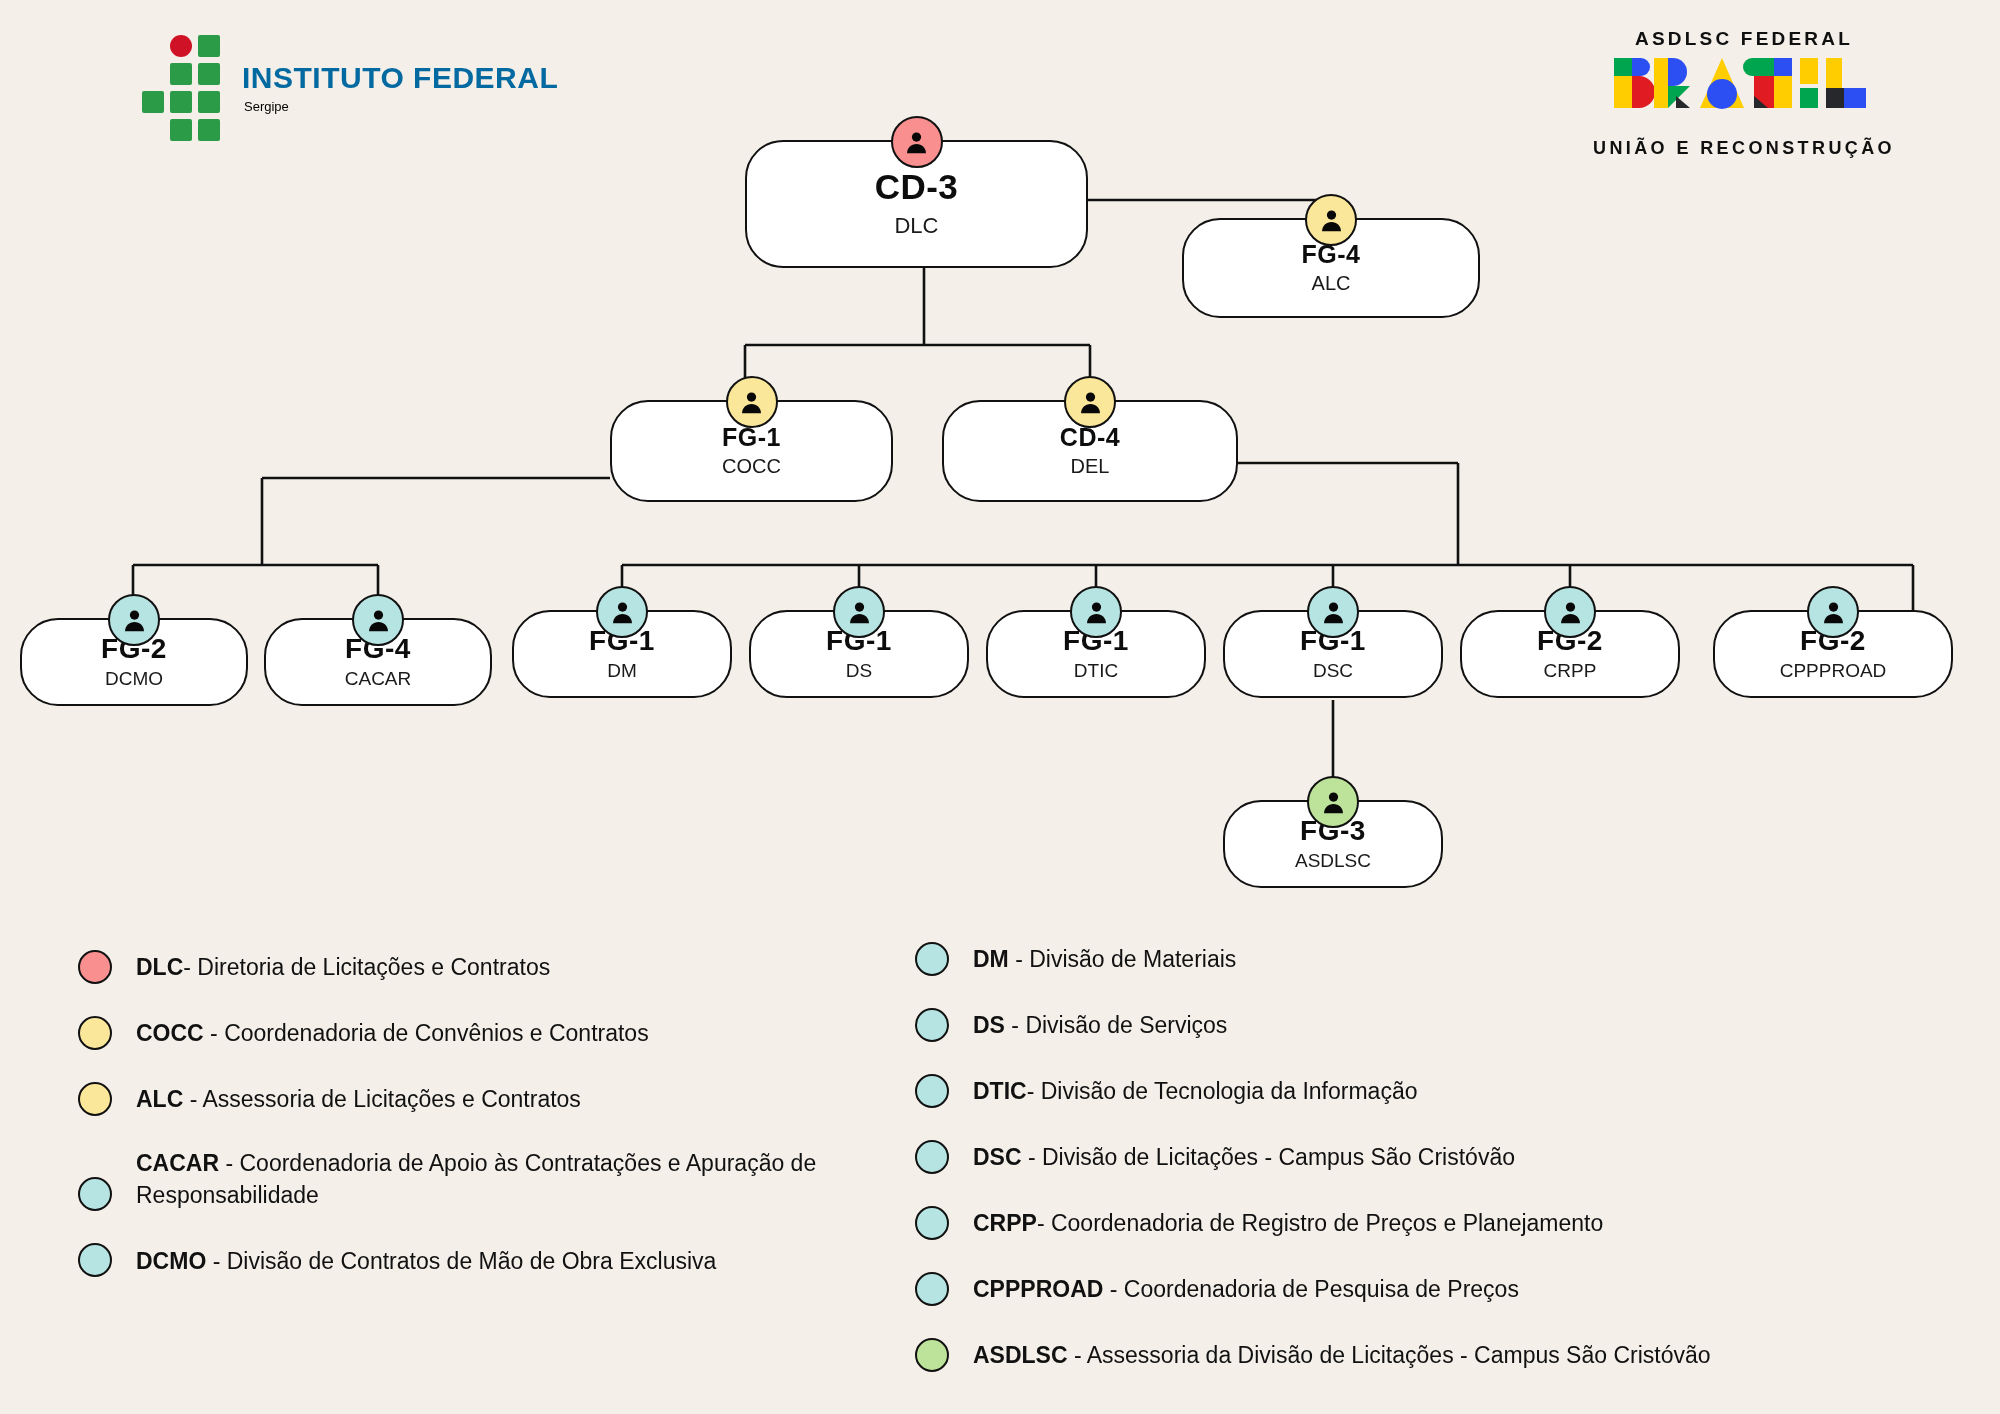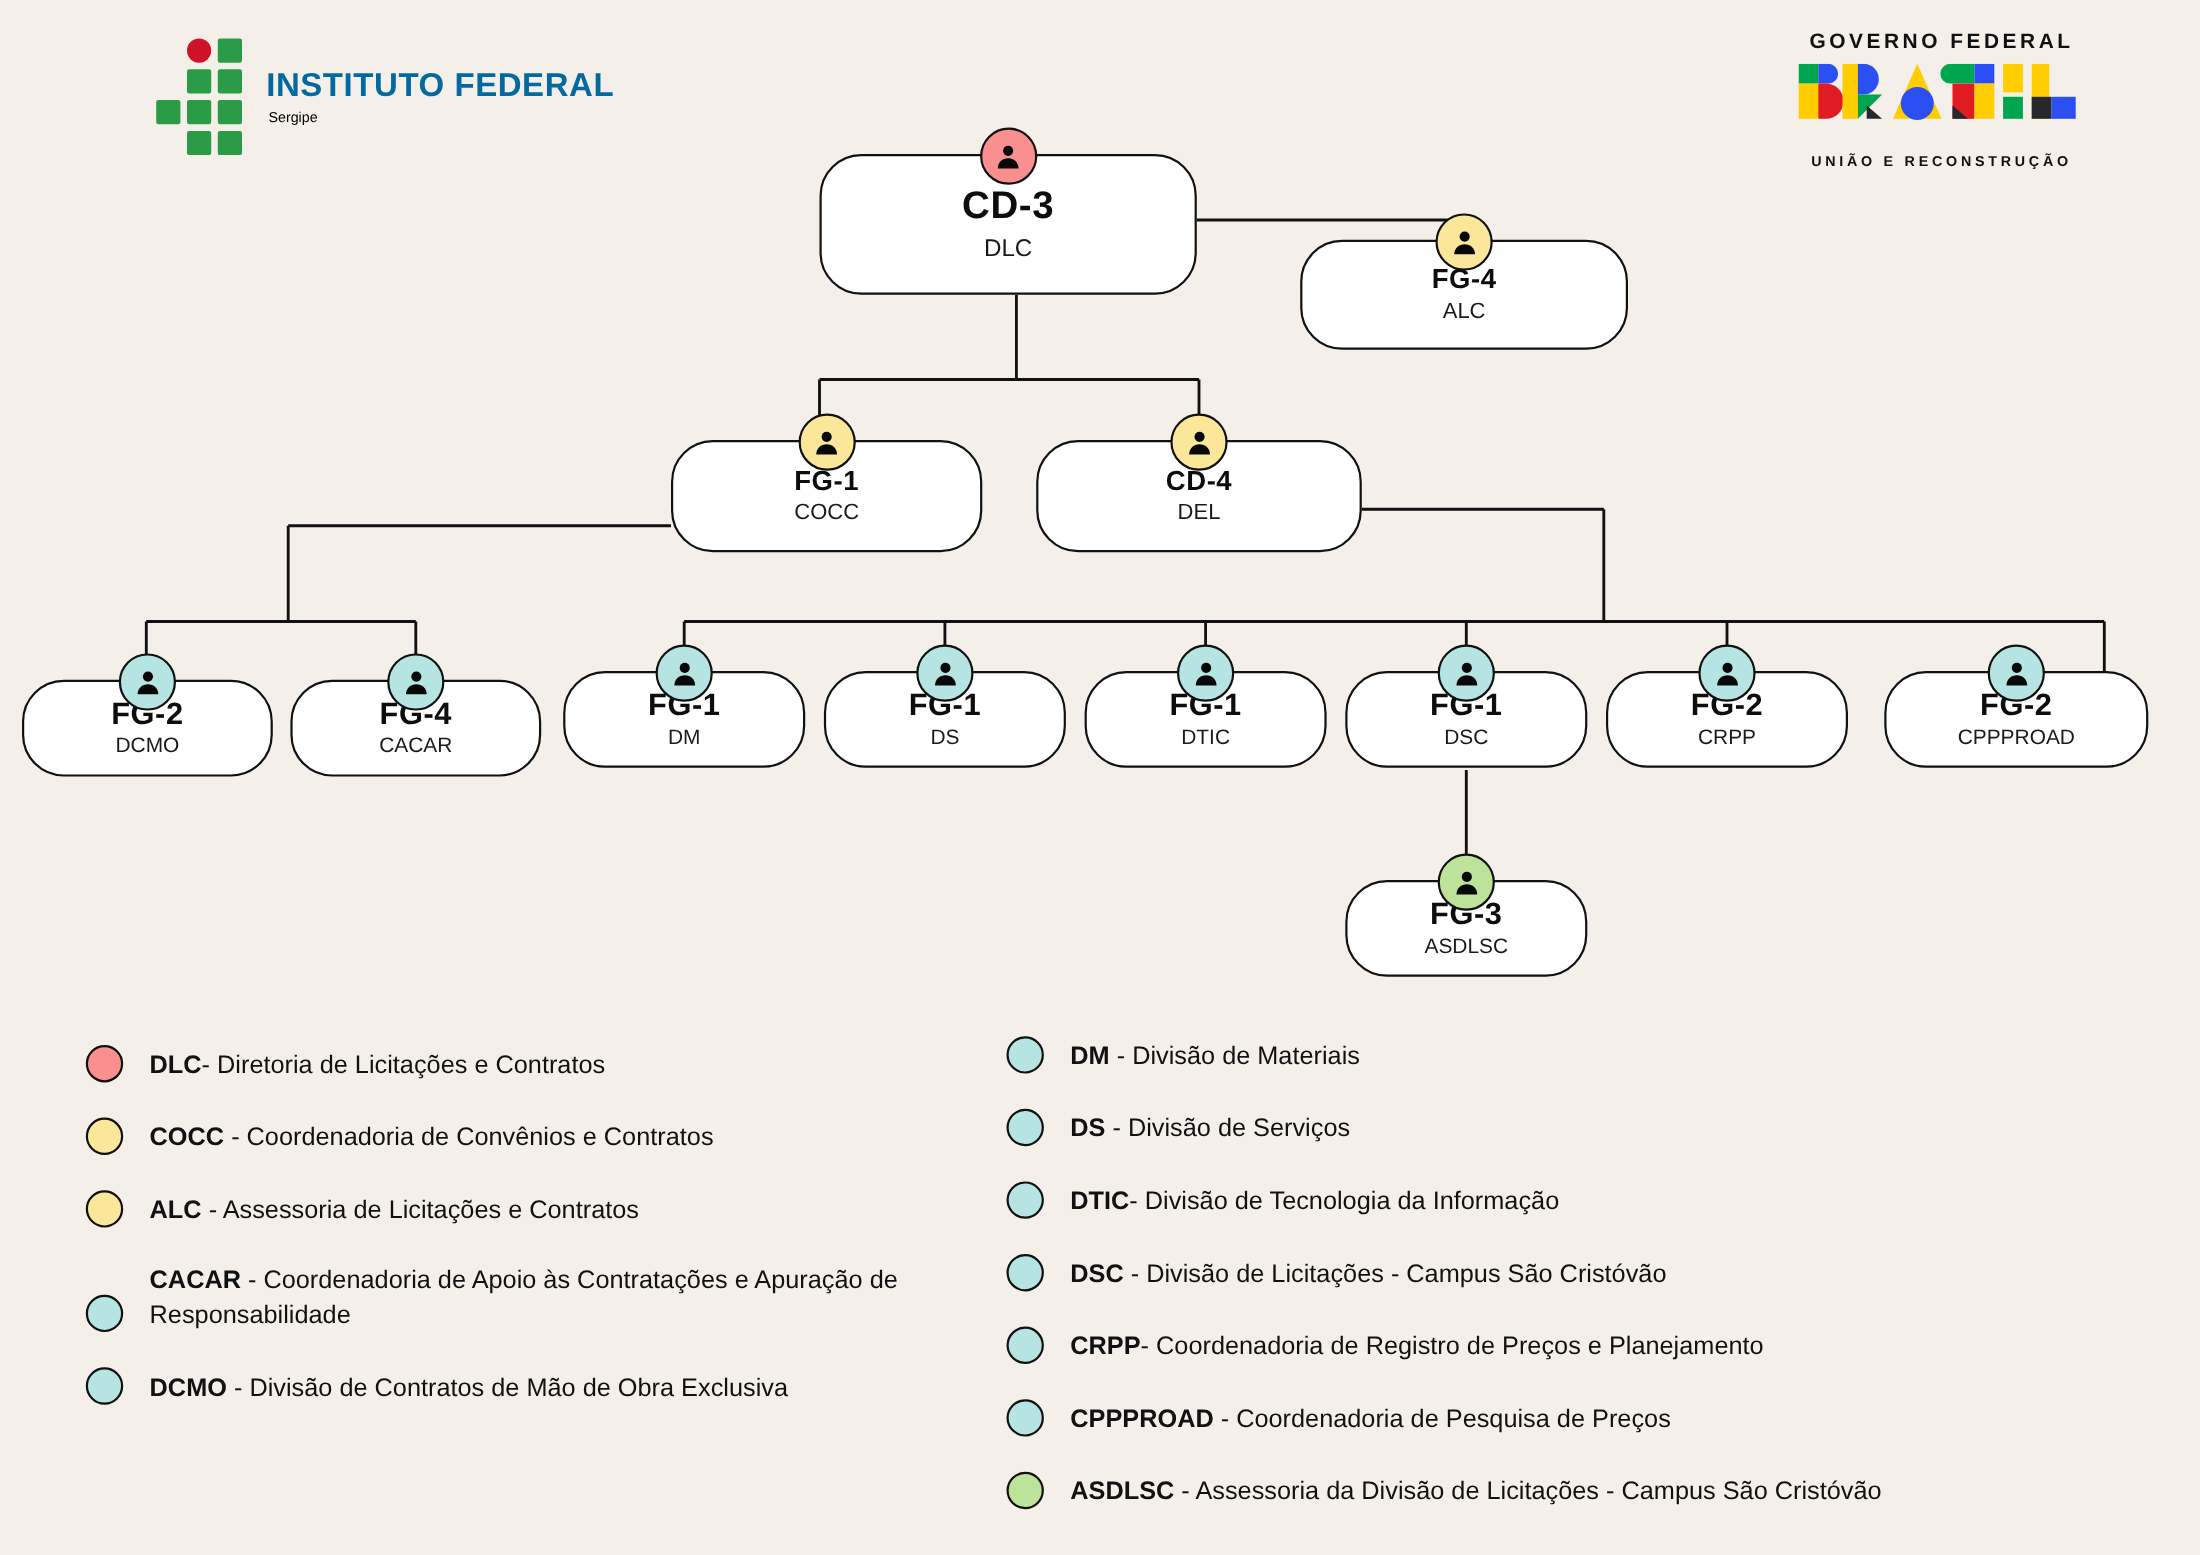--- a/index.html
+++ b/index.html
@@ -52,21 +52,21 @@
     text-align: center;
   }
   #gov-top {
     font-size: 19px;
     font-weight: 700;
     letter-spacing: 3.2px;
     color: #101010;
     margin-bottom: 8px;
   }
   #gov-bottom {
-    font-size: 13px;
+    font-size: 18px;
     font-weight: 700;
     letter-spacing: 3.4px;
     color: #101010;
     margin-top: 8px;
   }
 
   
   #chart { position: absolute; inset: 0; }
   #wires { position: absolute; left: 0; top: 0; }
 
@@ -156,21 +156,21 @@
       <div class="lg-sq"></div>
       <div class="lg-sq"></div>
   </div>
   <div id="ifs-wordmark">
     <div id="ifs-title">INSTITUTO FEDERAL</div>
     <div id="ifs-sub">Sergipe</div>
   </div>
 </div>
 
 <div id="gov-logo">
-  <div id="gov-top">GOVERNO FEDERAL</div>
+  <div id="gov-top">ASDLSC FEDERAL</div>
   <svg width="260" height="68" viewBox="0 0 260 68">
 
     <rect x="0" y="0" width="18" height="18" fill="#00a64f"></rect>
     <path d="M18 0h9a9 9 0 0 1 0 18h-9z" fill="#2b4ff2"></path>
     <rect x="0" y="18" width="18" height="32" fill="#ffcd00"></rect>
     <path d="M18 18h7a16 16 0 0 1 0 32h-7z" fill="#e01b22"></path>
 
     <rect x="40" y="0" width="14" height="50" fill="#ffcd00"></rect>
     <path d="M54 0h5a14 14 0 0 1 0 28h-5z" fill="#2b4ff2"></path>
     <path d="M54 28h22l-22 22z" fill="#00a64f"></path>

